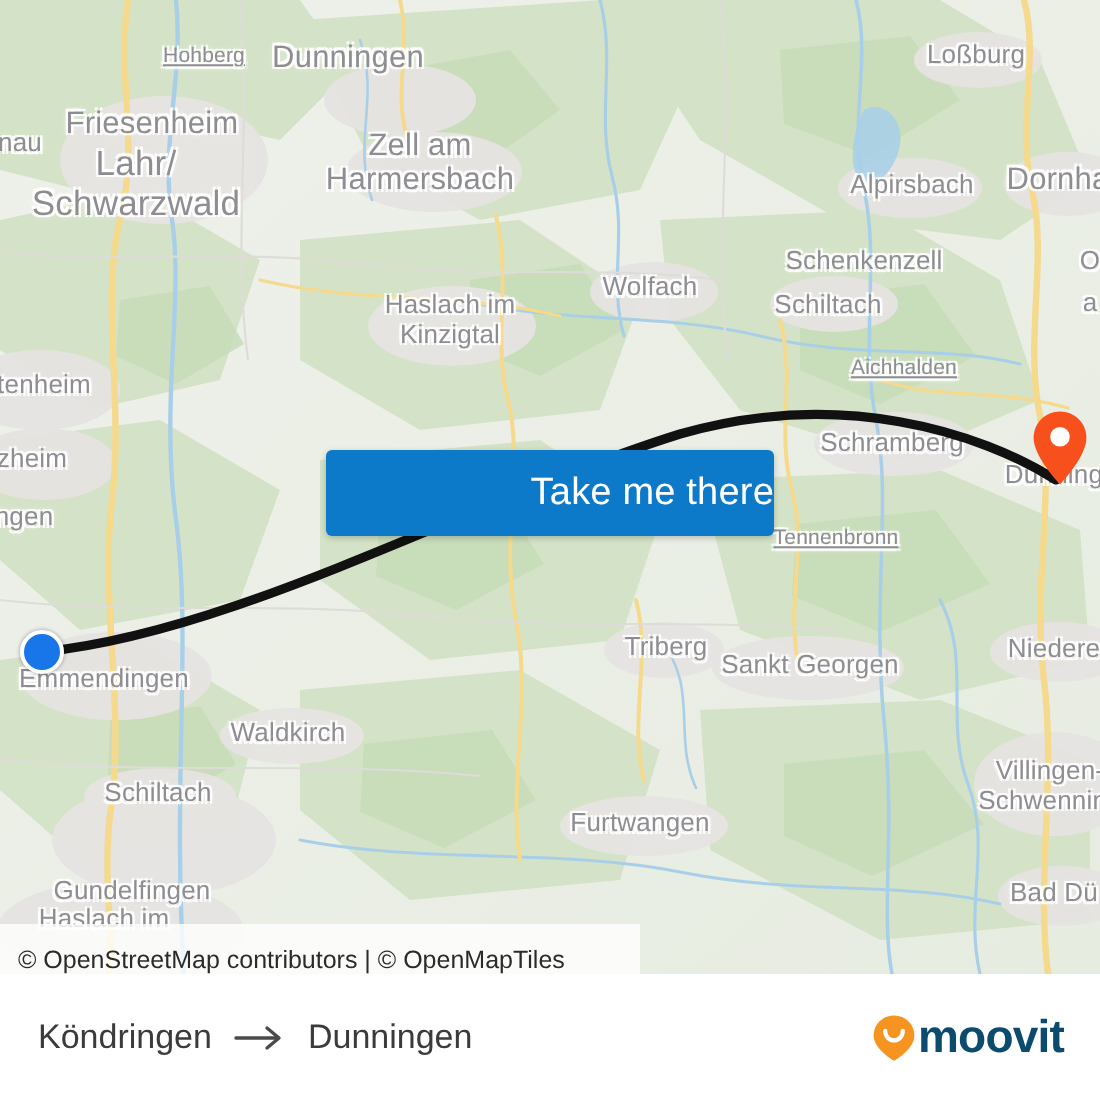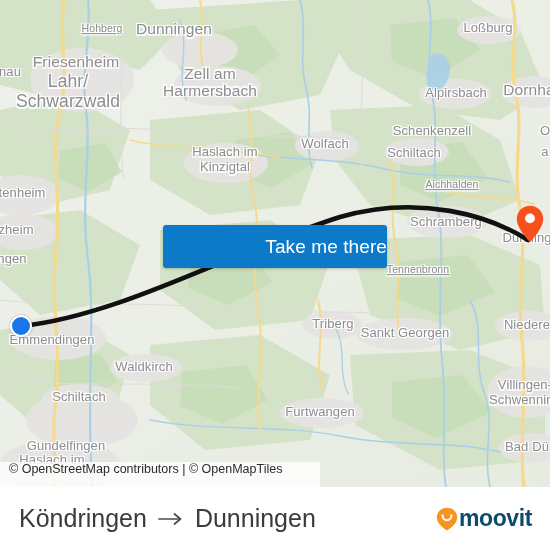--- a/index.html
+++ b/index.html
@@ -83,40 +83,40 @@
     box-shadow: 0 1px 3px rgba(0,0,0,.22);
     display: flex; align-items: center; justify-content: flex-end;
   }
 
   
   #attribution {
     position: absolute;
     left: 0; top: 462px;
     width: 320px; height: 25px;
     background: rgba(255,255,255,.80);
-    display: flex; align-items: flex-start;
+    display: flex; align-items: flex-end;
     padding-left: 9px;
     font-size: 12.5px;
     color: #2b2b2b;
     white-space: nowrap;
   }
 
   
   #footer {
     position: absolute;
     left: 0; top: 487px;
     width: 550px; height: 63px;
     background: #ffffff;
     display: flex; align-items: center;
     padding: 0 18px 0 19px;
   }
   #route-summary {
     display: flex; align-items: center;
     gap: 11px;
-    font-size: 25px;
+    font-size: 17px;
     color: #3b3b3b;
     white-space: nowrap;
   }
   #arrow-icon { display: block; }
   #footer-spacer { flex: 1 1 auto; }
   #moovit-logo { display: flex; align-items: center; gap: 1px; }
   #moovit-wordmark {
     font-size: 23px;
     font-weight: bold;
     color: #0c4a6e;

